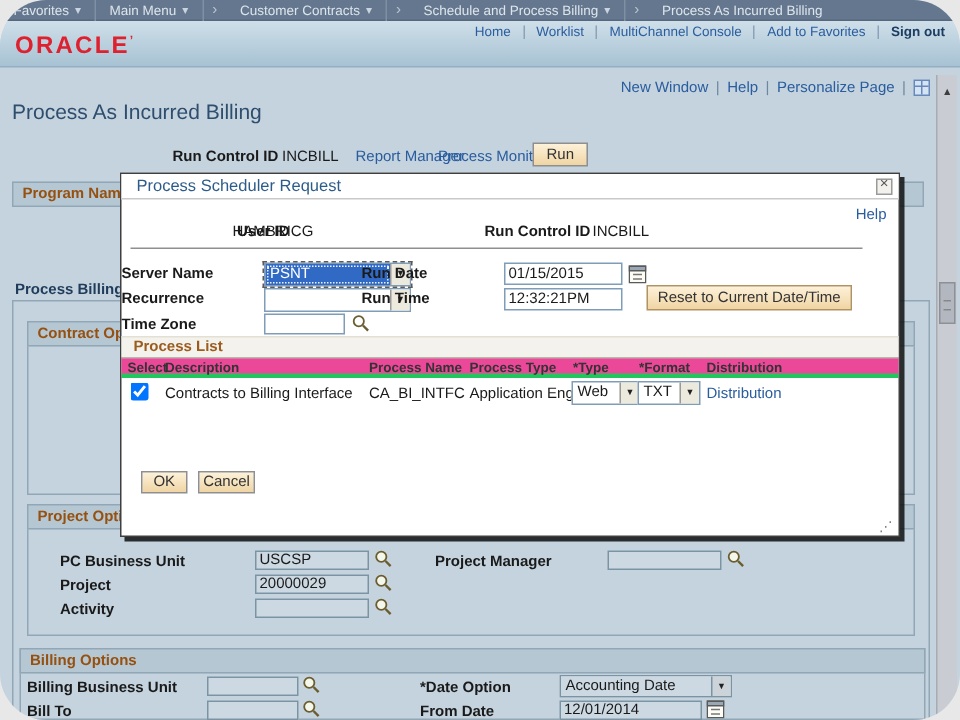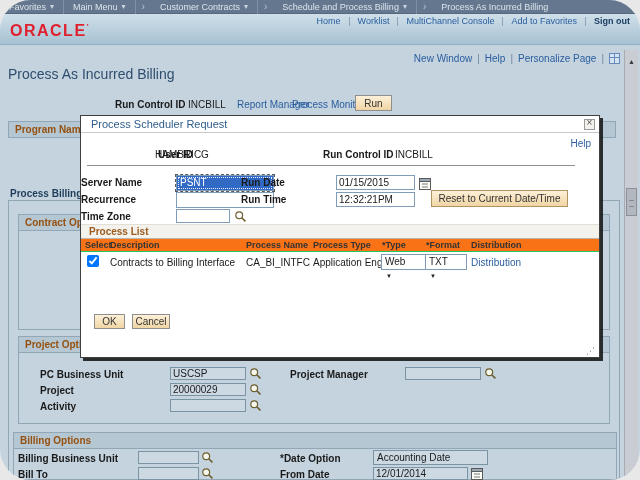--- a/index.html
+++ b/index.html
@@ -45,21 +45,21 @@
   .rlbl { position:absolute; text-align:left; font-weight:bold; font-size:10px; color:#1a1a1a; white-space:nowrap; }
   .lbl  { position:absolute; font-weight:bold; font-size:10px; color:#1a1a1a; white-space:nowrap; }
   .txt  { position:absolute; font-size:10px; color:#1a1a1a; white-space:nowrap; }
   .link { position:absolute; font-size:10px; color:#2a5d9e; cursor:pointer; white-space:nowrap; }
   .btn  { position:absolute; background:linear-gradient(#fdf1d9,#f0d5a4); border:1px solid #8f8f8f;
           font-size:10px; color:#333; text-align:center; font-family:inherit; cursor:pointer; padding:0; }
   .pfield { position:absolute; background:#cdd9e2; border:1px solid #7b94a3; font-size:10px;
             color:#1a1a1a; padding:0 2px; height:13px; font-family:inherit; }
   .mfield { position:absolute; background:#fff; border:1px solid #7f9db9; font-size:10px;
             color:#1a1a1a; padding:0 2px; height:15px; font-family:inherit; }
-  .psel { position:absolute; display:flex; border:1px solid #7f9db9; background:#fff; height:16px; cursor:pointer;flex-direction:column; }
+  .psel { position:absolute; display:flex; border:1px solid #7f9db9; background:#fff; height:16px; cursor:pointer; }
   .psel .pv { flex:1; font-size:10px; line-height:14px; padding:0 3px; overflow:hidden; white-space:nowrap; color:#1a1a1a; }
   .psel .pa { width:13px; background:#ece9dd; border-left:1px solid #9a9a9a; text-align:center; color:#222; position:relative; }
   .psel .pa::after { content:"▼"; font-size:6px; position:absolute; left:0; right:0; top:4px; }
   .psel.blue { outline:1px dashed #5a5a5a; }
   .psel.blue .pv { background:#316ac5; color:#fff; outline:1px dotted #eef2f8; outline-offset:-2px; }
   .psel.page { border-color:#7b94a3; }
   .psel.page .pv { background:#cdd9e2; }
   .psel.page .pa { background:#ccd4da; border-left-color:#7b94a3; }
 
   
@@ -79,22 +79,22 @@
   .m-title { position:absolute; left:10px; top:2px; font-size:11px; color:#2e5c8a; white-space:nowrap; }
   .m-close { position:absolute; right:4px; top:3px; width:11px; height:11px; background:#f2f1ec;
              border:1px solid #9a9a9a; cursor:pointer; }
   .m-close::after { content:"×"; position:absolute; left:1.5px; top:-3px; font-size:10px; color:#555; }
   .m-help { position:absolute; right:8px; top:22px; font-size:10px; color:#2a5d9e; cursor:pointer; }
   .m-hr { position:absolute; left:6px; width:488px; top:49px; border-top:1px solid #8f8f8f; }
   .plbar { position:absolute; left:0; right:0; top:108px; height:14px; background:#f4f2ec;
            border-top:1px solid #e2dfd4; }
   .plbar .pltitle { position:absolute; left:8px; top:0; font-size:10px; font-weight:bold;
                     color:#9b5c1e; line-height:14px; }
-  .thead { position:absolute; left:0; right:0; top:122px; height:14px; background:#f97316;
-           border-top:1px solid #b9b6ac; border-bottom:1px solid #22c55e; }
+  .thead { position:absolute; left:0; right:0; top:122px; height:14px; background:#ec4899;
+           border-top:1px solid #b9b6ac; border-bottom:3px solid #22c55e; }
   .th { position:absolute; top:1px; font-size:9px; font-weight:bold; color:#333; white-space:nowrap; }
   .grip { position:absolute; right:4px; bottom:1px; color:#777; font-size:9px; cursor:nwse-resize; }
   .grip::after { content:"⋰"; }
 
   
   .sbar { position:absolute; right:2px; top:50px; bottom:0; width:14px; background:#c9cdd3;
           border-left:1px solid #a7abb2; z-index:6; }
   .sarrow { position:absolute; left:0; right:0; height:13px; text-align:center; color:#3d3d3d;
             cursor:pointer; }
   .sarrow.up { top:0; } .sarrow.up::after { content:"▲"; font-size:7px; }

